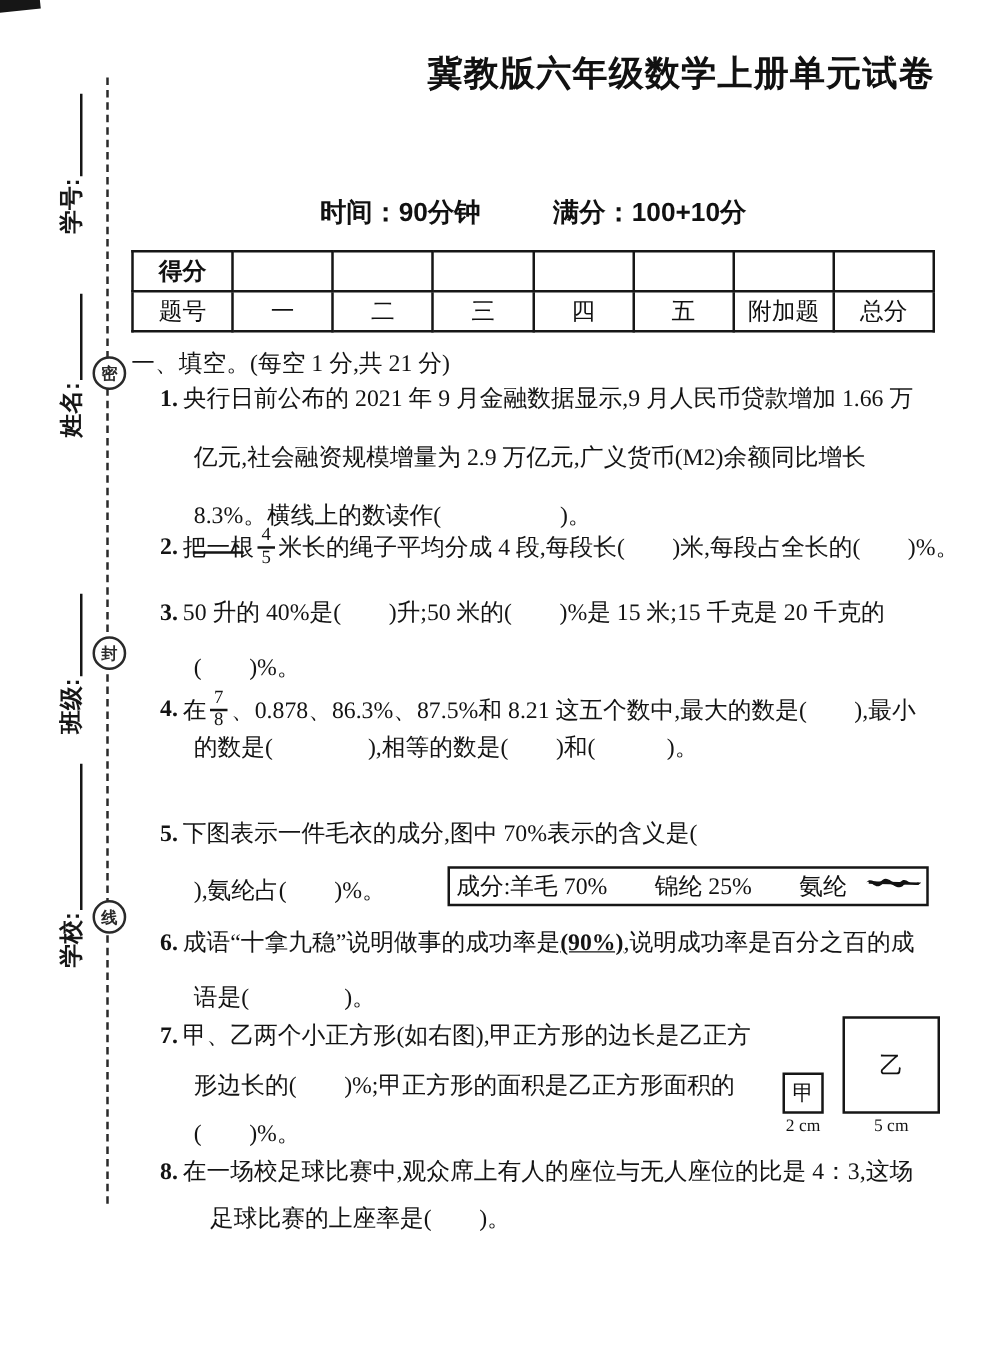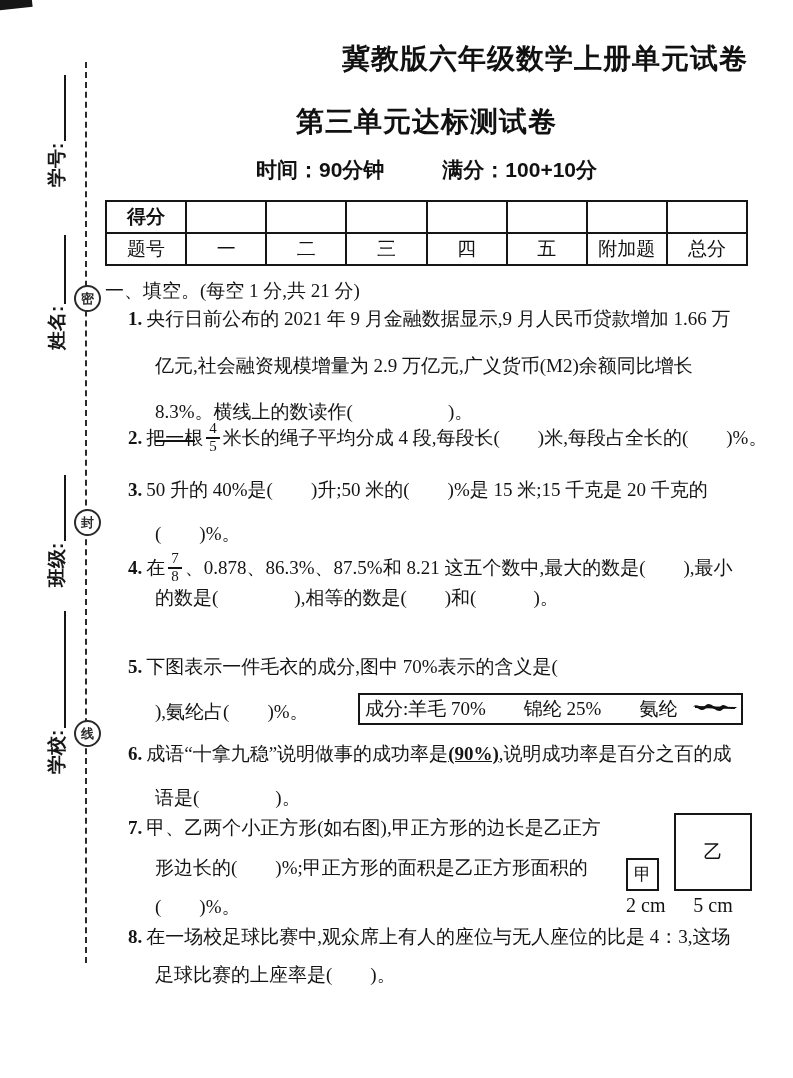--- a/index.html
+++ b/index.html
@@ -86,21 +86,21 @@
     display:flex;align-items:center;
     font-size:19px;white-space:nowrap;padding-left:5px;box-sizing:border-box;
   }
   .scribble{margin-left:14px;display:inline-block;}
   
   .sq{
     position:absolute;border:2px solid #161616;background:#fff;
     display:flex;align-items:center;justify-content:center;
     font-size:17px;box-sizing:border-box;
   }
-  .sq-dim{position:absolute;font-size:20px;white-space:nowrap;}
+  .sq-dim{position:absolute;font-size:14px;white-space:nowrap;}
 </style>
 </head>
 <body>
 
 <div class="page">
 
   <div class="corner-artifact"></div>
 
   <div class="margin-field" style="left:44px;top:187px;width:112px;">
     <span>学号:</span>
@@ -124,21 +124,20 @@
     <span>密</span>
   </div>
   <div class="seal-circle" style="top:509px;">
     <span>封</span>
   </div>
   <div class="seal-circle" style="top:720px;">
     <span>线</span>
   </div>
 
   <div class="title-main">冀教版六年级数学上册单元试卷</div>
-  <div class="title-sub">第三单元达标测试卷</div>
   <div class="info-line">
     <span>时间：90分钟</span><span class="gap"></span><span>满分：100+10分</span>
   </div>
 
   <table class="score-table">
     <tbody>
         <tr>
       <td style="font-weight:bold;">得分</td>
       <td></td>
       <td></td>
@@ -229,15 +228,15 @@
     <div class="sq" style="left:674px;top:813px;width:78px;height:78px;font-size:19px;">
       <span>乙</span>
     </div>
     <div class="sq-dim" style="left:626px;top:894px;width:33px;text-align:center;">2 cm</div>
     <div class="sq-dim" style="left:674px;top:894px;width:78px;text-align:center;">5 cm</div>
   </div>
 
   <div class="tline" style="left:128px;top:924px;">
     <span class="qno">8.</span><span>在一场校足球比赛中,观众席上有人的座位与无人座位的比是 4：3,这场</span>
   </div>
-  <div class="tline" style="left:155px;top:962px;font-family:Liberation Serif, serif;">足球比赛的上座率是(　　)。</div>
+  <div class="tline" style="left:168px;top:962px;font-family:Liberation Serif, serif;">足球比赛的上座率是(　　)。</div>
 
 </div>
 
 </body></html>

